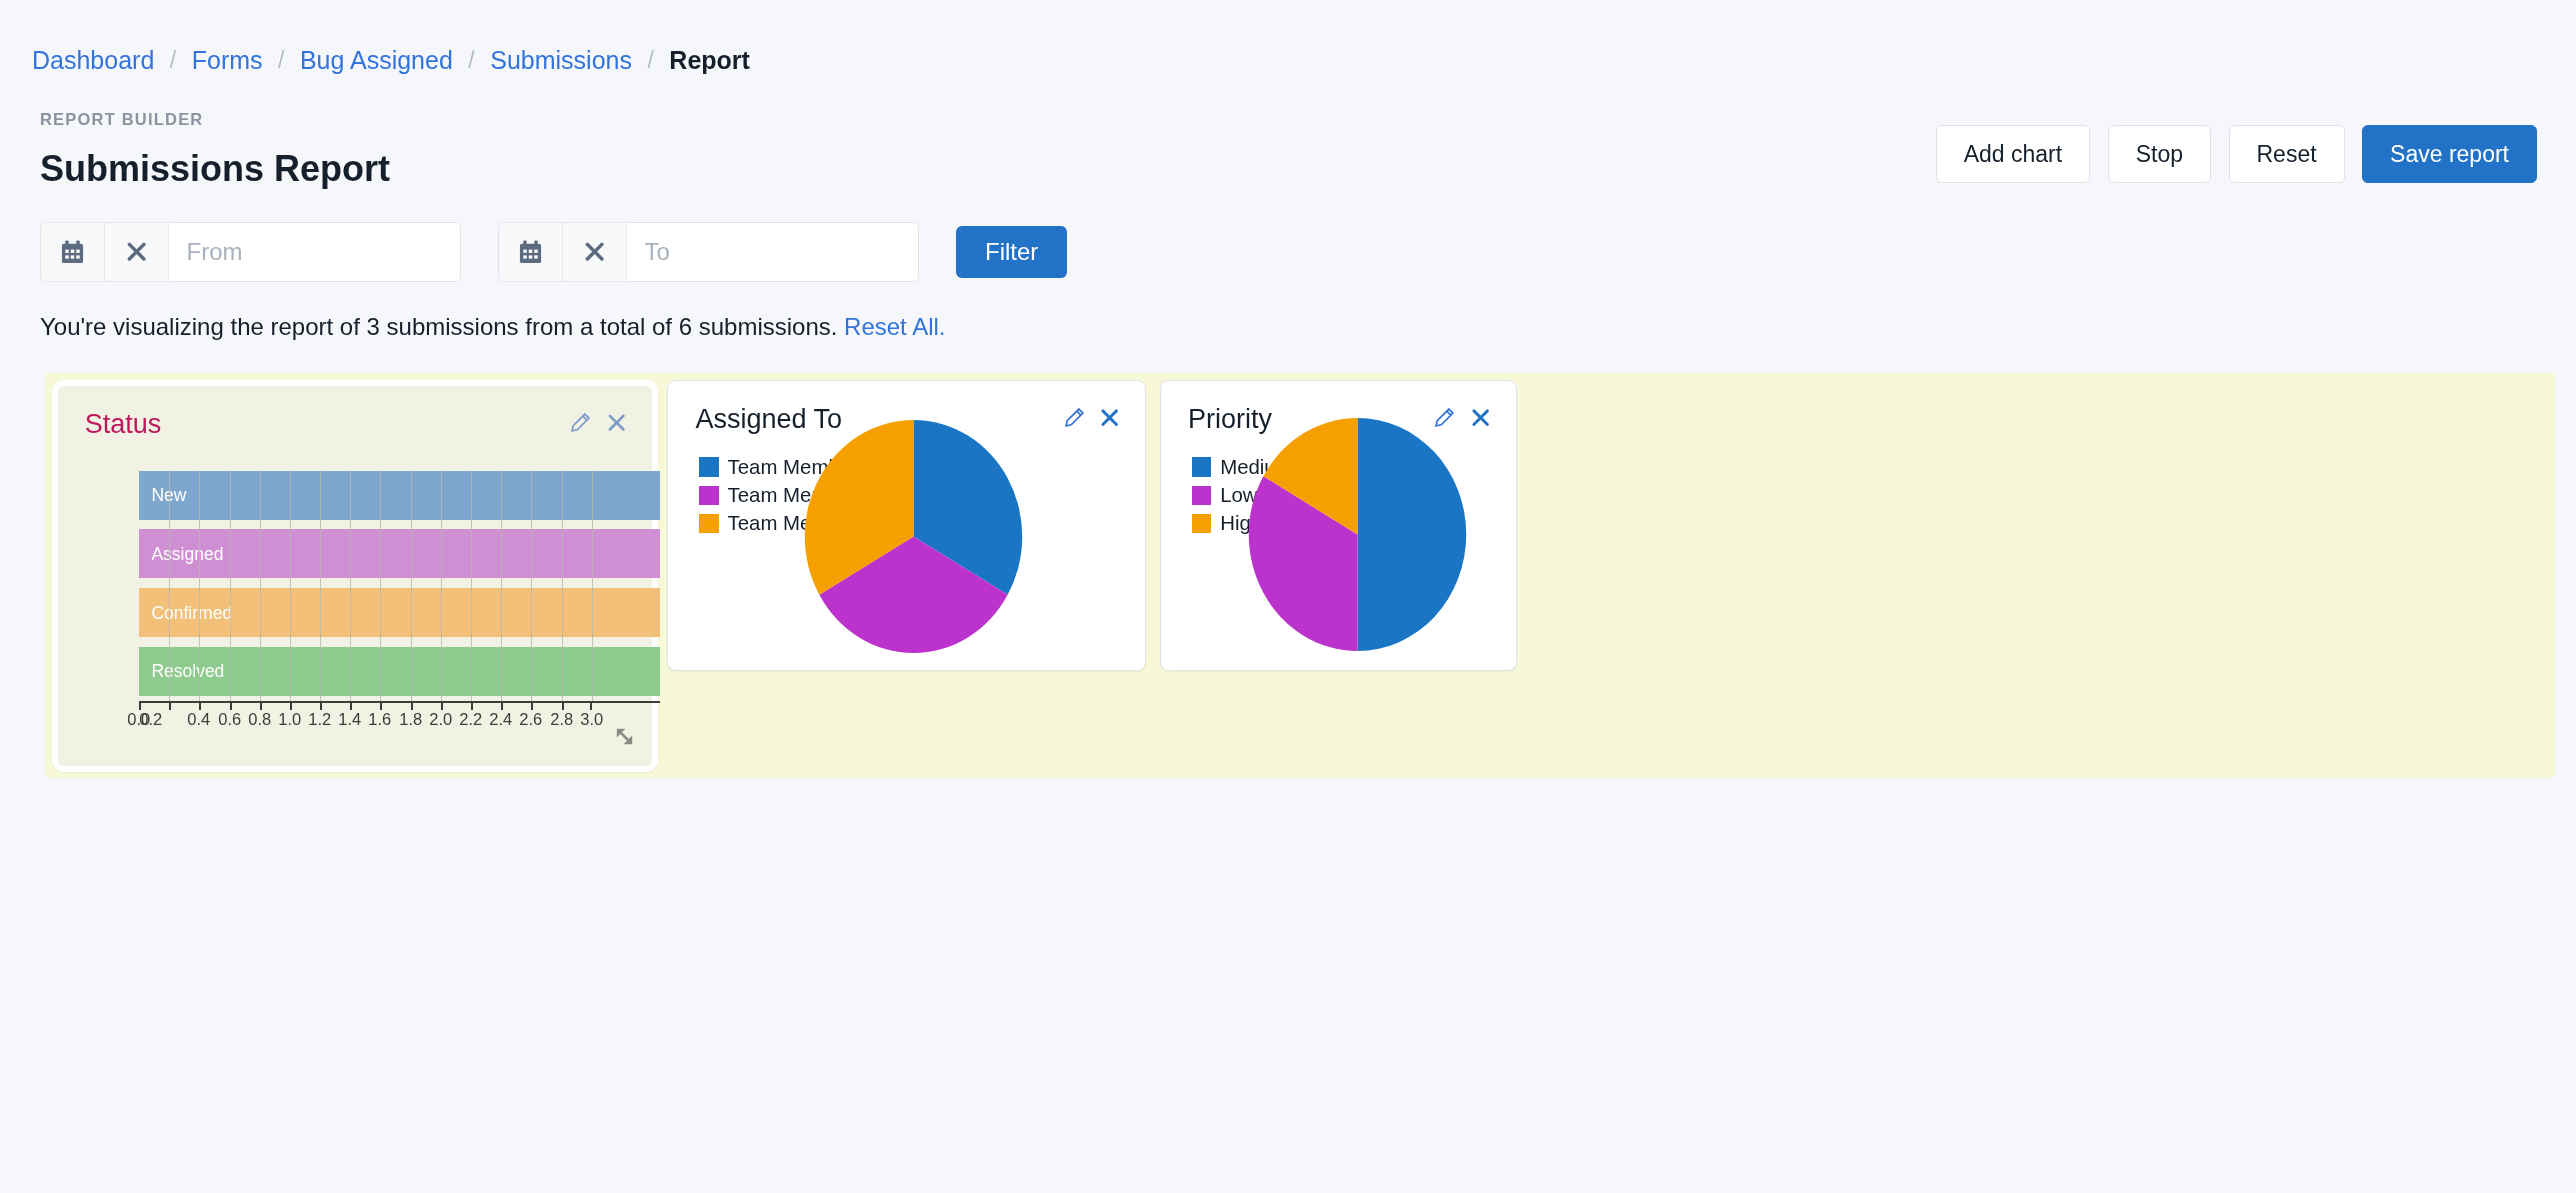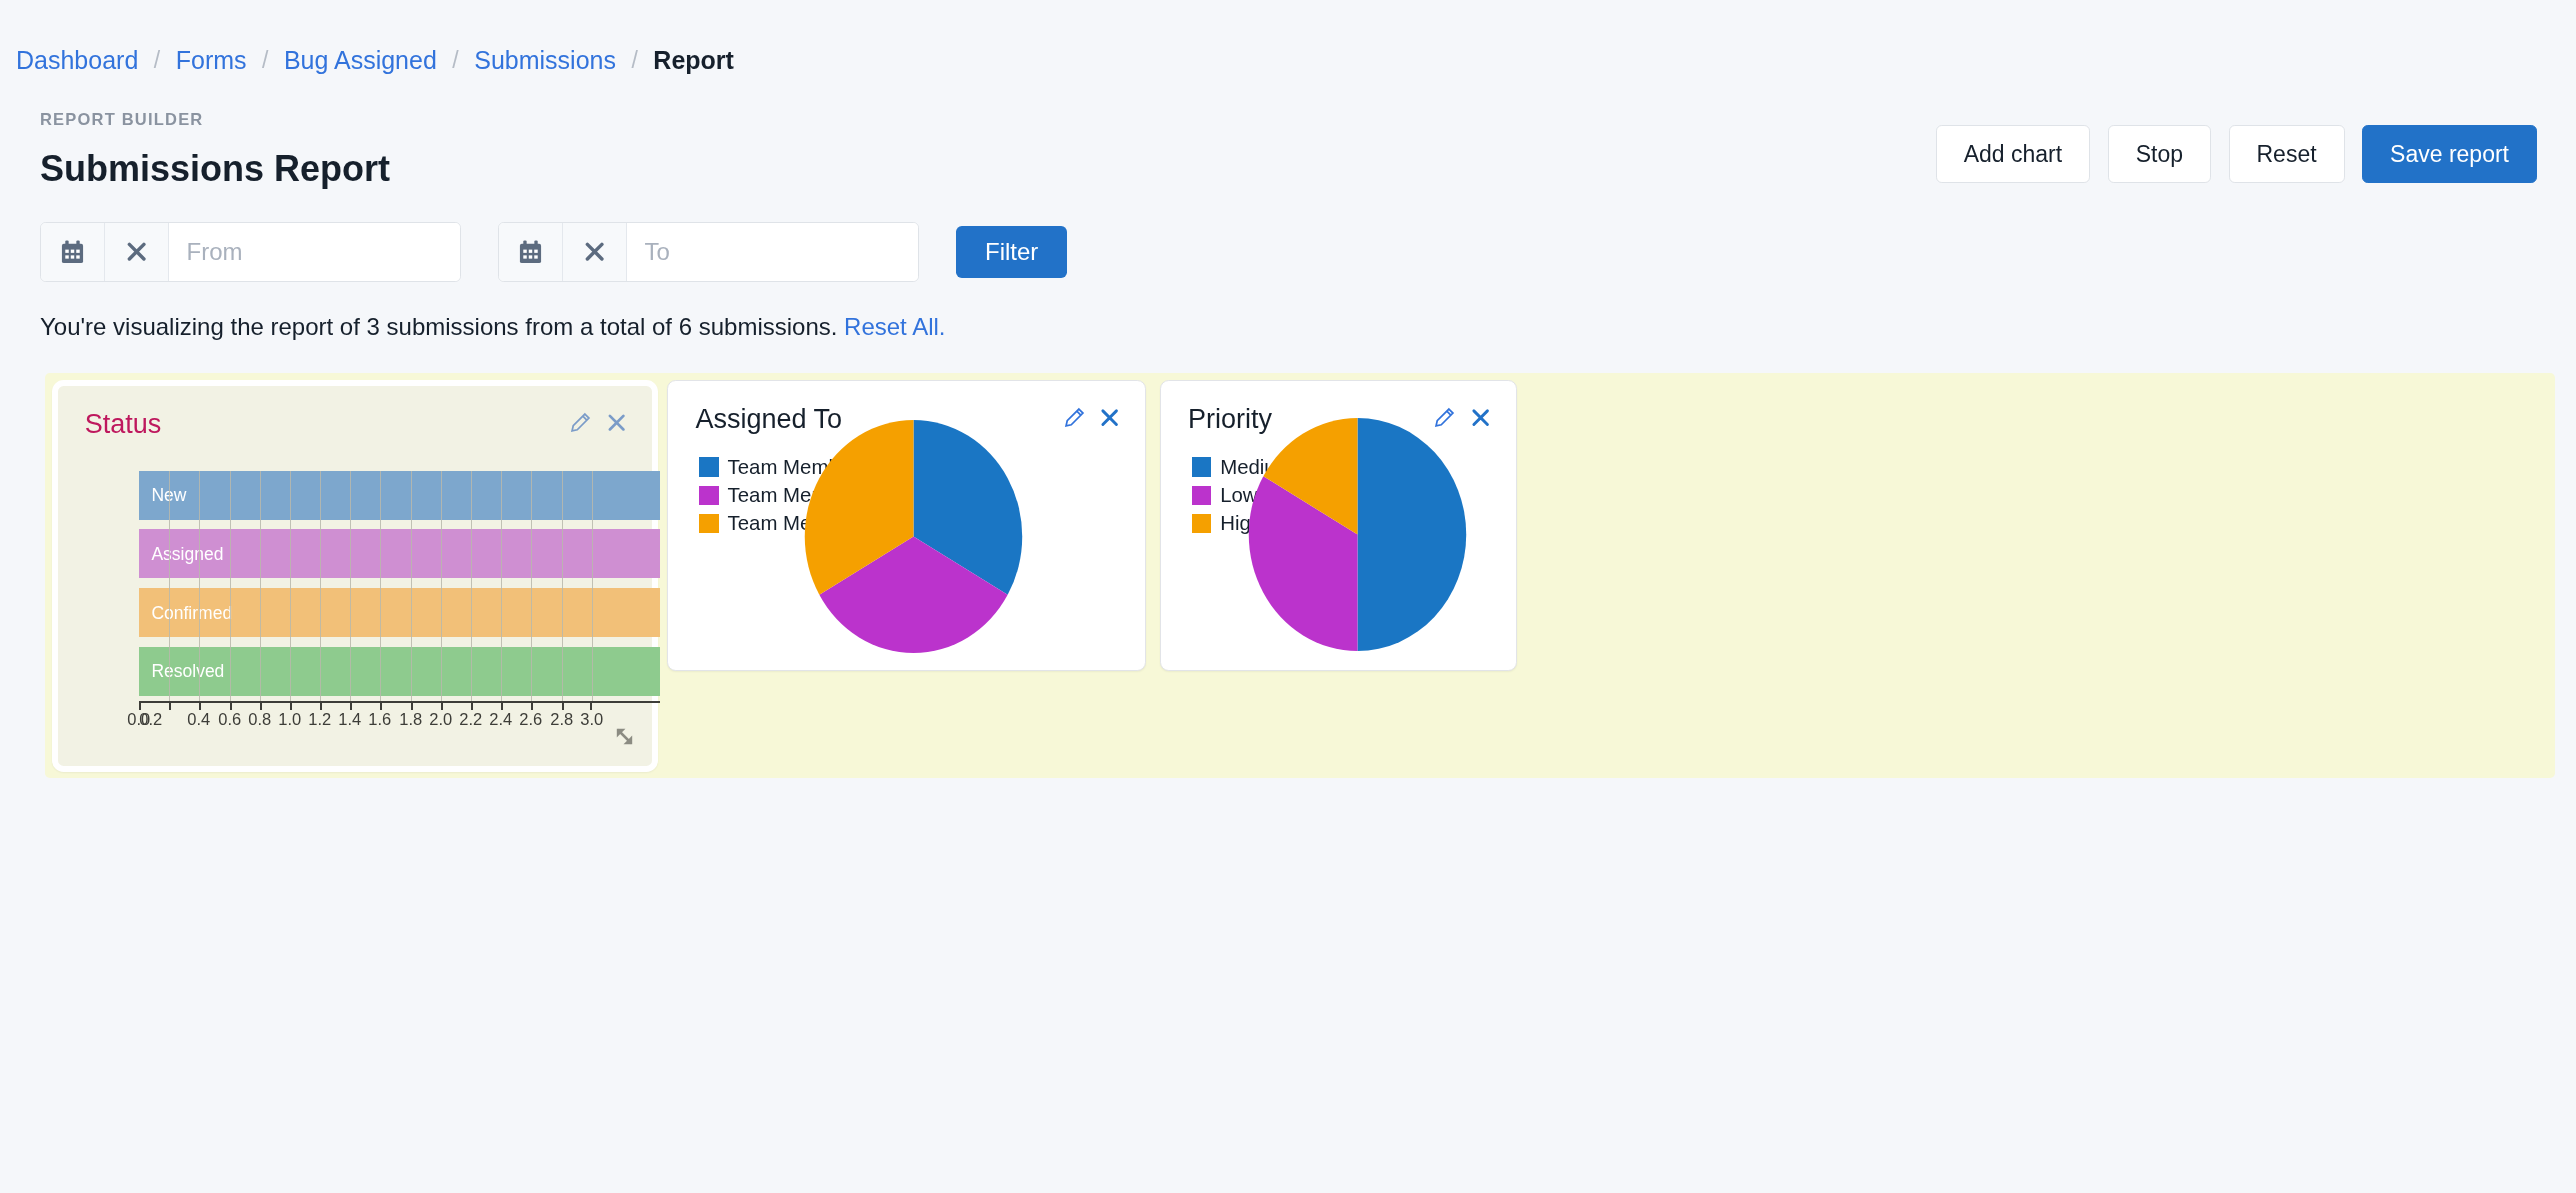--- a/index.html
+++ b/index.html
@@ -6,21 +6,21 @@
   html, body {
     margin: 0; padding: 0;
     width: 2576px; height: 1193px;
     background: #f5f7fa;
     font-family: "Liberation Sans", sans-serif;
     overflow: hidden;
   }
 
   
   .breadcrumb {
-    padding: 48px 0 0 16px;
+    padding: 48px 0 0 32px;
     font-size: 25px;
     line-height: 1;
     display: flex;
     align-items: center;
     gap: 0;
   }
   .crumb-link {
     color: #3273dc;
     text-decoration: none;
     cursor: pointer;

